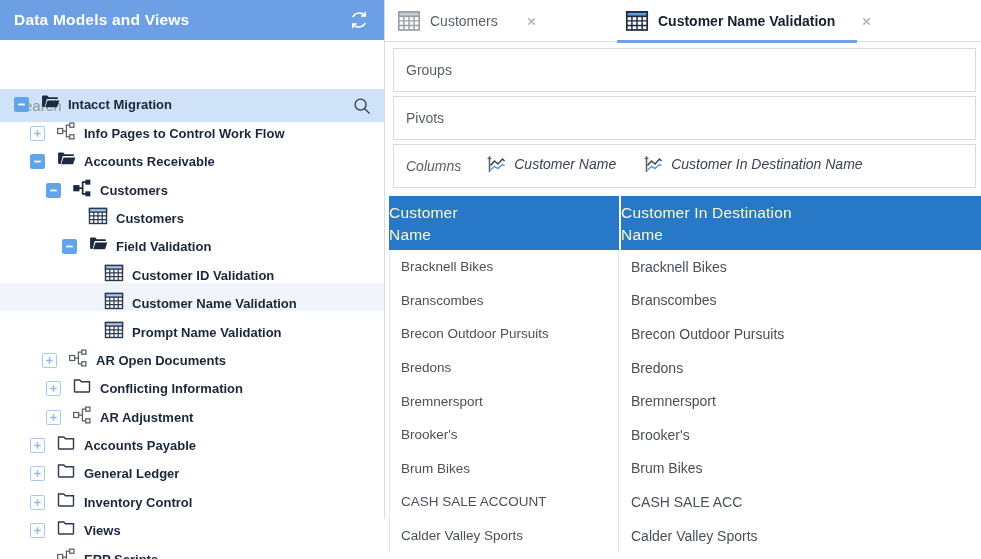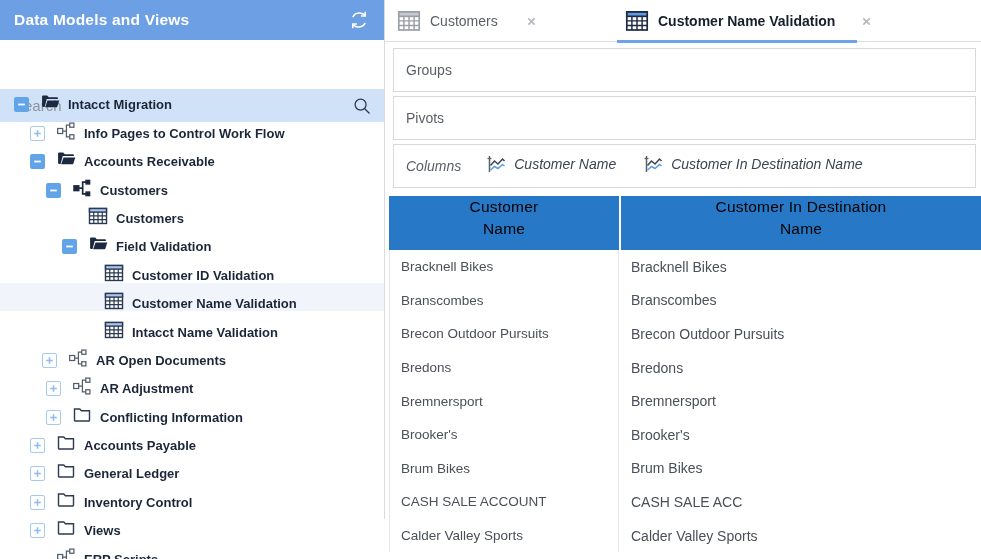--- a/index.html
+++ b/index.html
@@ -62,22 +62,22 @@
   .dz-columns { top:144px;font-style:italic; }
   .dz-label { font-size:14px; color:#5A5F66; margin-right:24px; }
   .chip { display:inline-flex; align-items:center; margin-right:26px; cursor:grab; }
   .chip .chip-icon { width:22px; height:22px; margin-right:7px; }
   .chip .chip-icon svg { width:22px; height:22px; display:block; }
   .chip .chip-label { font-size:14px; color:#3C4350; white-space:nowrap; }
 
   
   .grid { position:absolute; left:4px; top:196px; width:592px; }
   .grid-head { display:grid; grid-template-columns:230px 1fr; column-gap:2px; background:#fff; }
-  .th { background:#2779C7; color:#000000; height:54px; text-align:center;
-        cursor:pointer; }
+  .th { background:#2779C7; color:#fef9c3; height:54px; text-align:left;
+        padding-top:6px; cursor:pointer; }
   .th .th-line { display:block; font-size:15.5px; line-height:22px; font-weight:400;
                  letter-spacing:.2px; }
   .grid-body { border-left:1px solid #E4E5E7; }
   .tr { display:grid; grid-template-columns:229px 1fr; height:33.6px; cursor:default; }
   .td { display:flex; align-items:center; white-space:nowrap; overflow:hidden; }
   .td.c1 { padding-left:11px; font-size:13.5px; color:#4A4F58; border-right:1px solid #E4E5E7; }
   .td.c2 { padding-left:12px; font-size:14px; color:#4A4F58; }
 </style>
 </head>
 <body>
@@ -215,21 +215,21 @@
         </div>
         <div class="tree-row" style="padding-left: 78px;">
           <span class="toggle-spacer"></span>
           <span class="t-icon">
             <svg viewBox="0 0 20 20">
  <rect x="1.5" y="2.5" width="17" height="15" fill="#fff" stroke="#2A3850" stroke-width="1.4"></rect>
  <rect x="1.5" y="2.5" width="17" height="3.6" fill="#A9C8EF" stroke="#2A3850" stroke-width="1.4"></rect>
  <path d="M5.75 6.1v11.4M10 6.1v11.4M14.25 6.1v11.4M1.5 9.9h17M1.5 13.7h17" stroke="#2A3850" stroke-width="1.2" fill="none"></path>
             </svg>
           </span>
-          <span class="t-label">Intacct Name Validation</span>
+          <span class="t-label">Prompt Name Validation</span>
         </div>
         <div class="tree-row" style="padding-left: 42px;">
           <span class="toggle plus">
             <svg viewBox="0 0 10 10">
               <path d="M2 5h6M5 2v6" stroke="#8FBCEA" stroke-width="1.4"></path>
             </svg>
           </span>
           <span class="t-icon">
             <svg viewBox="0 0 24 24">
    <rect x="2" y="9" width="6" height="6" fill="none" stroke="#555E6B" stroke-width="1.5"></rect>
@@ -241,40 +241,40 @@
           <span class="t-label">AR Open Documents</span>
         </div>
         <div class="tree-row" style="padding-left: 46px;">
           <span class="toggle plus">
             <svg viewBox="0 0 10 10">
               <path d="M2 5h6M5 2v6" stroke="#8FBCEA" stroke-width="1.4"></path>
             </svg>
           </span>
           <span class="t-icon">
             <svg viewBox="0 0 24 24">
+   <path d="M3 4.8h6.3l2 2H21v11.4c0 .5-.4 1-1 1H4c-.6 0-1-.5-1-1z" fill="none" stroke="#2F3B50" stroke-width="1.7"></path>
+            </svg>
+          </span>
+          <span class="t-label">Conflicting Information</span>
+        </div>
+        <div class="tree-row" style="padding-left: 46px;">
+          <span class="toggle plus">
+            <svg viewBox="0 0 10 10">
+              <path d="M2 5h6M5 2v6" stroke="#8FBCEA" stroke-width="1.4"></path>
+            </svg>
+          </span>
+          <span class="t-icon">
+            <svg viewBox="0 0 24 24">
    <rect x="2" y="9" width="6" height="6" fill="none" stroke="#555E6B" stroke-width="1.5"></rect>
    <rect x="16.5" y="2.5" width="5" height="5" fill="none" stroke="#555E6B" stroke-width="1.5"></rect>
    <rect x="16.5" y="16.5" width="5" height="5" fill="none" stroke="#555E6B" stroke-width="1.5"></rect>
    <path d="M8 12h4.5V5h4M12.5 12v7h4" fill="none" stroke="#555E6B" stroke-width="1.5"></path>
             </svg>
           </span>
           <span class="t-label">AR Adjustment</span>
-        </div>
-        <div class="tree-row" style="padding-left: 46px;">
-          <span class="toggle plus">
-            <svg viewBox="0 0 10 10">
-              <path d="M2 5h6M5 2v6" stroke="#8FBCEA" stroke-width="1.4"></path>
-            </svg>
-          </span>
-          <span class="t-icon">
-            <svg viewBox="0 0 24 24">
-   <path d="M3 4.8h6.3l2 2H21v11.4c0 .5-.4 1-1 1H4c-.6 0-1-.5-1-1z" fill="none" stroke="#2F3B50" stroke-width="1.7"></path>
-            </svg>
-          </span>
-          <span class="t-label">Conflicting Information</span>
         </div>
         <div class="tree-row" style="padding-left: 30px;">
           <span class="toggle plus">
             <svg viewBox="0 0 10 10">
               <path d="M2 5h6M5 2v6" stroke="#8FBCEA" stroke-width="1.4"></path>
             </svg>
           </span>
           <span class="t-icon">
             <svg viewBox="0 0 24 24">
    <path d="M3 4.8h6.3l2 2H21v11.4c0 .5-.4 1-1 1H4c-.6 0-1-.5-1-1z" fill="none" stroke="#2F3B50" stroke-width="1.7"></path>

